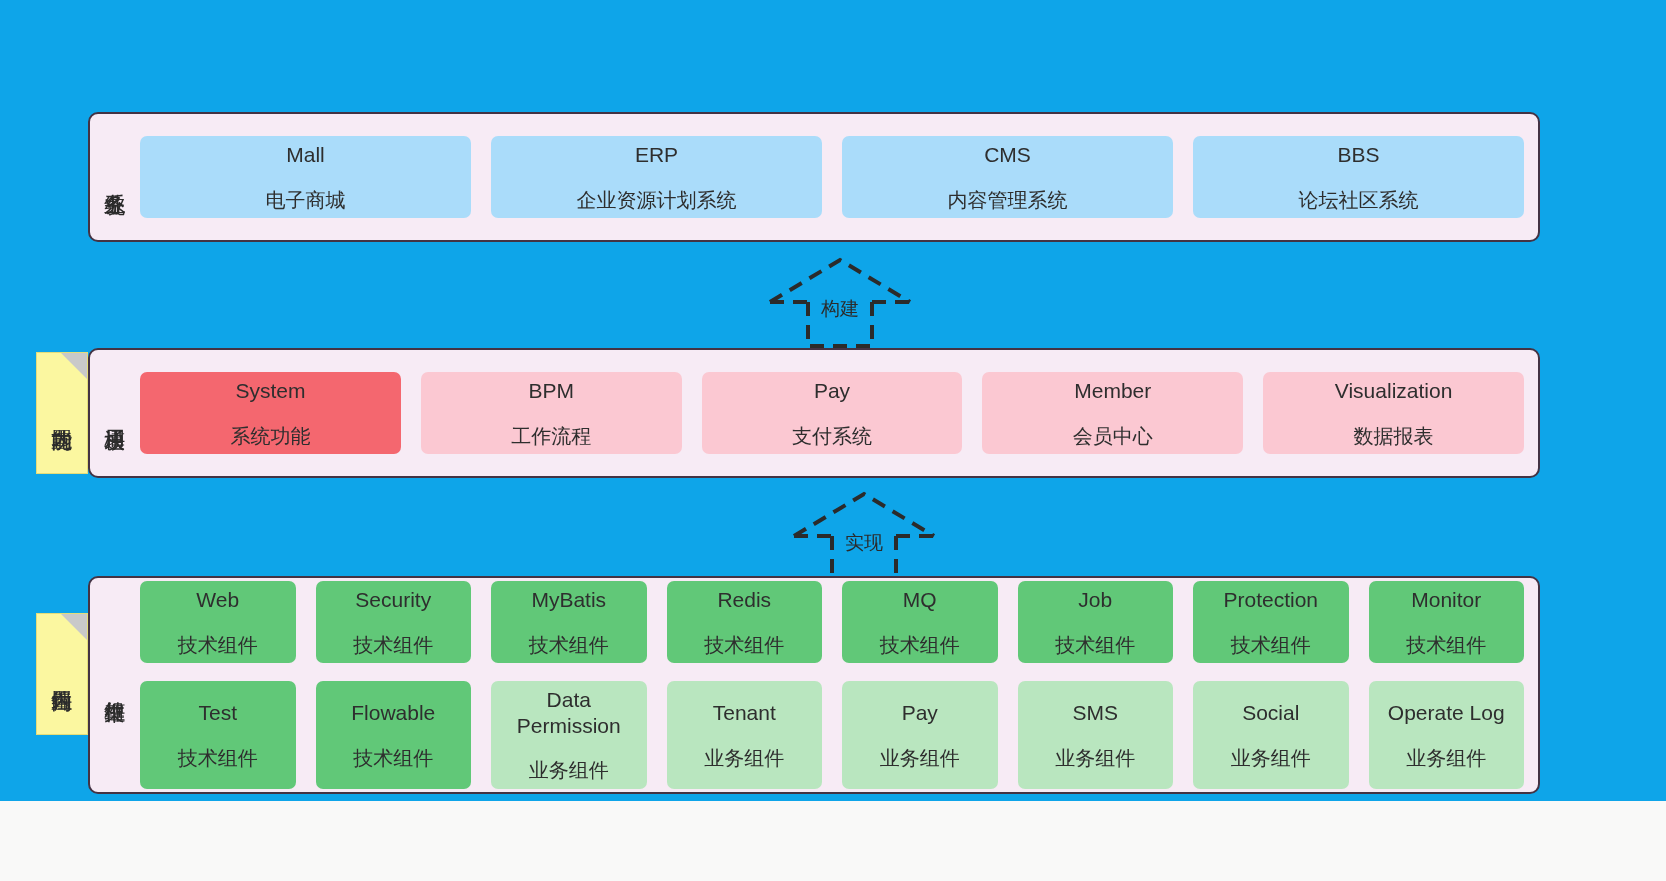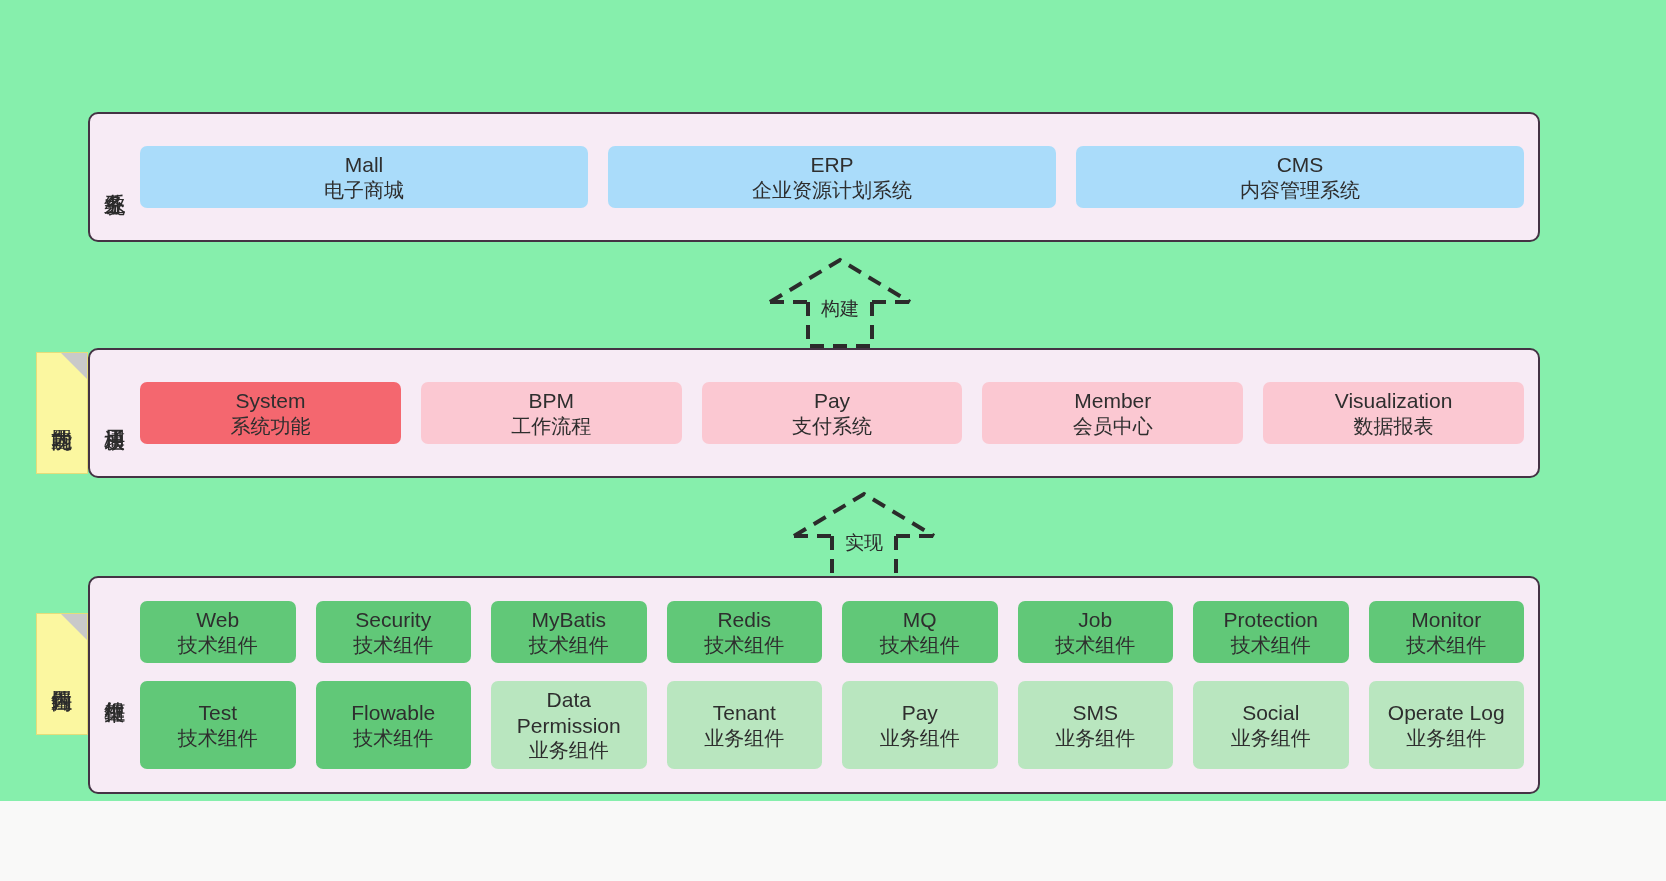--- a/index.html
+++ b/index.html
@@ -10,21 +10,21 @@
     height: 881px;
     background: #f9f9f8;
     font-family: "Liberation Sans", "DejaVu Sans", sans-serif;
     overflow: hidden;
   }
 
   #canvas {
     position: relative;
     width: 1666px;
     height: 801px;
-    background: #86efac;
+    background: #0ea5e9;
   }
 
   
   .layer {
     position: absolute;
     background: #f7ebf5;
     border: 2px solid #443344;
     border-radius: 10px;
     display: flex;
     align-items: stretch;
@@ -75,20 +75,21 @@
     color: #2e2e2e;
     padding: 6px 4px;
     line-height: 1.22;
   }
   .node .n-title {
     font-size: 21px;
     white-space: pre-line;
   }
   .node .n-sub {
     font-size: 20px;
+    margin-top: 20px;
   }
 
   .c-blue       { background: #aadcfa; }
   .c-red        { background: #f4676f; align-items: center; }
   .c-pink       { background: #fbc8d2; }
   .c-green      { background: #61c878; }
   .c-lightgreen { background: #b9e6bf; }
 
   
   .sticky {
@@ -165,20 +166,24 @@
           <div class="n-title">ERP</div>
           <div class="n-sub">企业资源计划系统</div>
         </div>
 
 
         <div class="node c-blue">
           <div class="n-title">CMS</div>
           <div class="n-sub">内容管理系统</div>
         </div>
 
+        <div class="node c-blue">
+          <div class="n-title">BBS</div>
+          <div class="n-sub">论坛社区系统</div>
+        </div>
 
       </div>
     </div>
   </div>
 
   <div class="connector" id="connector-build">
     <svg viewBox="0 0 160 95" xmlns="http://www.w3.org/2000/svg">
       <path d="M 10 48 L 80 6 L 150 48" fill="none" stroke="#2b2b2b" stroke-width="4" stroke-dasharray="14,9" stroke-linecap="butt"></path>
       <path d="M 48 48 L 48 92 L 112 92 L 112 48" fill="none" stroke="#2b2b2b" stroke-width="4" stroke-dasharray="14,9" stroke-linecap="butt"></path>
       <path d="M 10 48 L 48 48 M 112 48 L 150 48" fill="none" stroke="#2b2b2b" stroke-width="4" stroke-dasharray="14,9" stroke-linecap="butt"></path>

